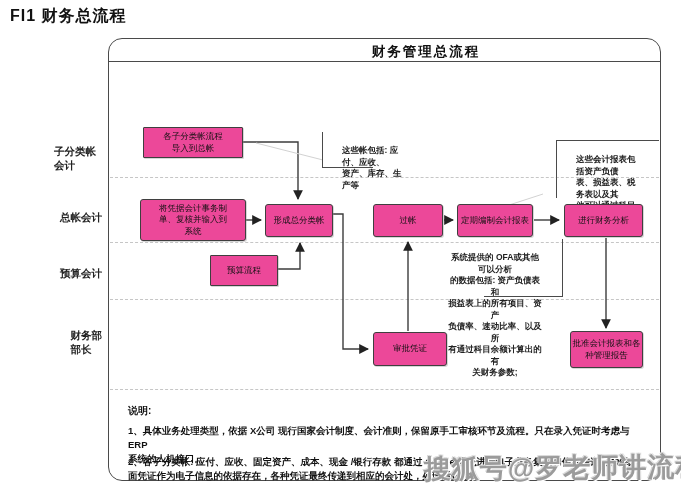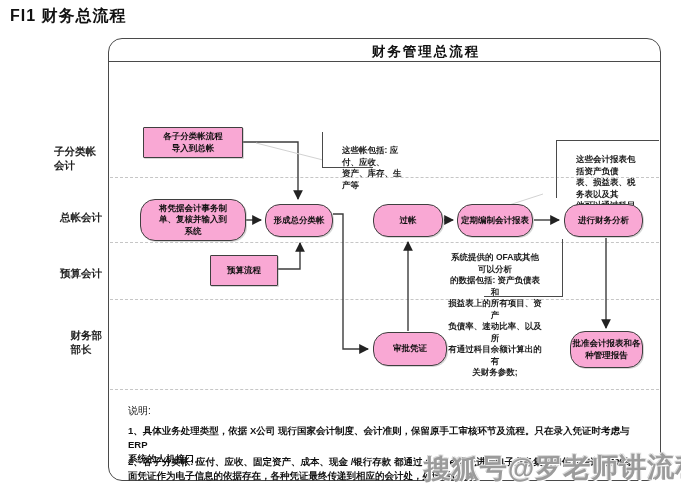--- a/index.html
+++ b/index.html
@@ -32,45 +32,45 @@
   }
   
   .lane-label {
     left:18px; width:84px; text-align:right; font-size:10.5px;
     font-weight:bold; color:#222; line-height:1.35;
   }
   .lane-label span { display:inline-block; text-align:left; white-space:pre-line;margin-left:36px; }
   
   .node {
     display:flex; align-items:center; justify-content:center;
-    text-align:center; font-size:8.5px; font-weight:bold; color:#111;
-    line-height:1.3; white-space:pre-line; background:#f9a8d4;
+    text-align:center; font-size:8.5px; font-weight:normal; color:#111;
+    line-height:1.3; white-space:pre-line; background:#ec4899;
     border:1.4px solid #3f3f3f;
     box-shadow:1px 1px 0 rgba(140,140,140,0.35);
   }
   .rect { border-radius:1px; }
-  .stadium { border-radius:15px;align-items:center; }
+  .stadium { border-radius:3px;align-items:center; }
   
   .note {
     font-size:8.5px; font-weight:bold; color:#222; line-height:1.35;
     white-space:pre-line; padding:2px 19px;
   }
   .note-left-bottom { border-left:1.2px solid #4a4a4a; }
   .note-left-bottom::after {
     content:""; position:absolute; left:0; bottom:0; width:48%; height:0;
     border-bottom:1.2px solid #4a4a4a;
   }
   .note-left-top { border-left:1.2px solid #4a4a4a; border-top:1.2px solid #4a4a4a; }
   .note-right-bottom { border-right:1.2px solid #4a4a4a; text-align:center; }
   .note-right-bottom::after {
     content:""; position:absolute; right:0; bottom:0; width:58%; height:0;
     border-bottom:1.2px solid #4a4a4a;
   }
   
-  #legend-heading { left:128px; top:404px; font-size:10px; font-weight:normal; color:#111; }
+  #legend-heading { left:128px; top:404px; font-size:10px; font-weight:bold; color:#111; }
   .legend-item {
     left:128px; width:522px; font-size:9.5px; font-weight:bold; color:#111;
     line-height:1.45; white-space:pre-line;
   }
   
   #watermark {
     left:424px; top:450px; font-size:27px; font-weight:bold; color:#9b9b9b;
     letter-spacing:1px; white-space:nowrap;
     text-shadow:1px 1px 0 #fff,-1px -1px 0 #d9d9d9,1px -1px 0 #e6e6e6;
     transform:rotate(-0.5deg);

